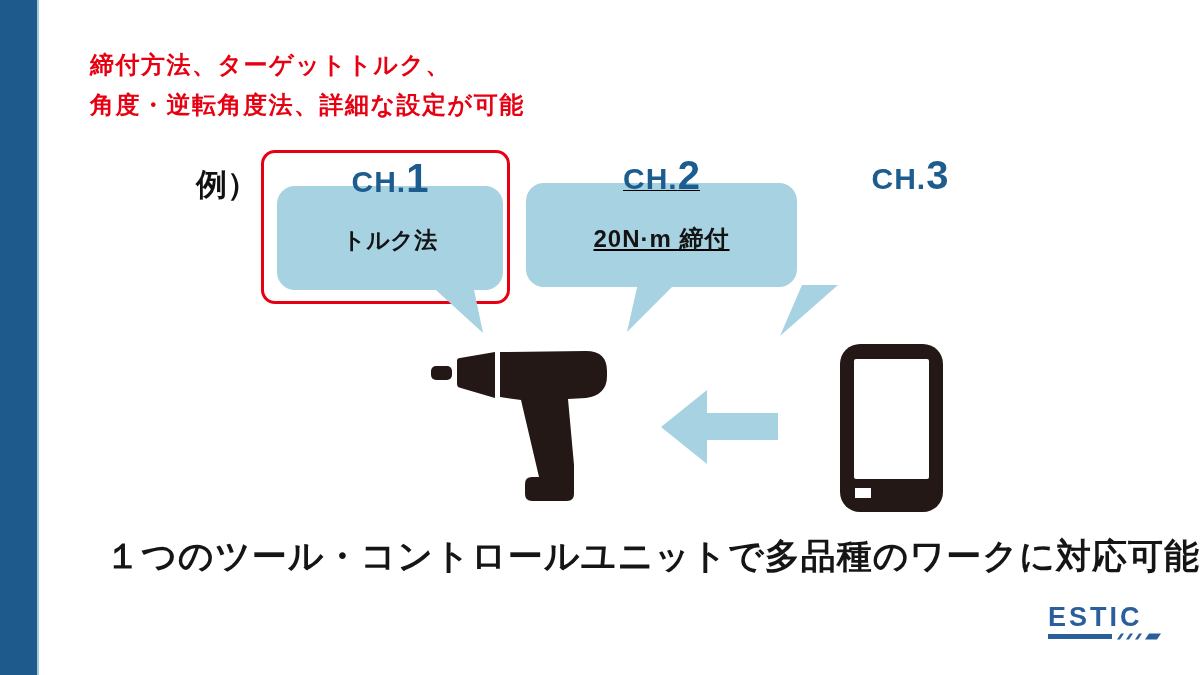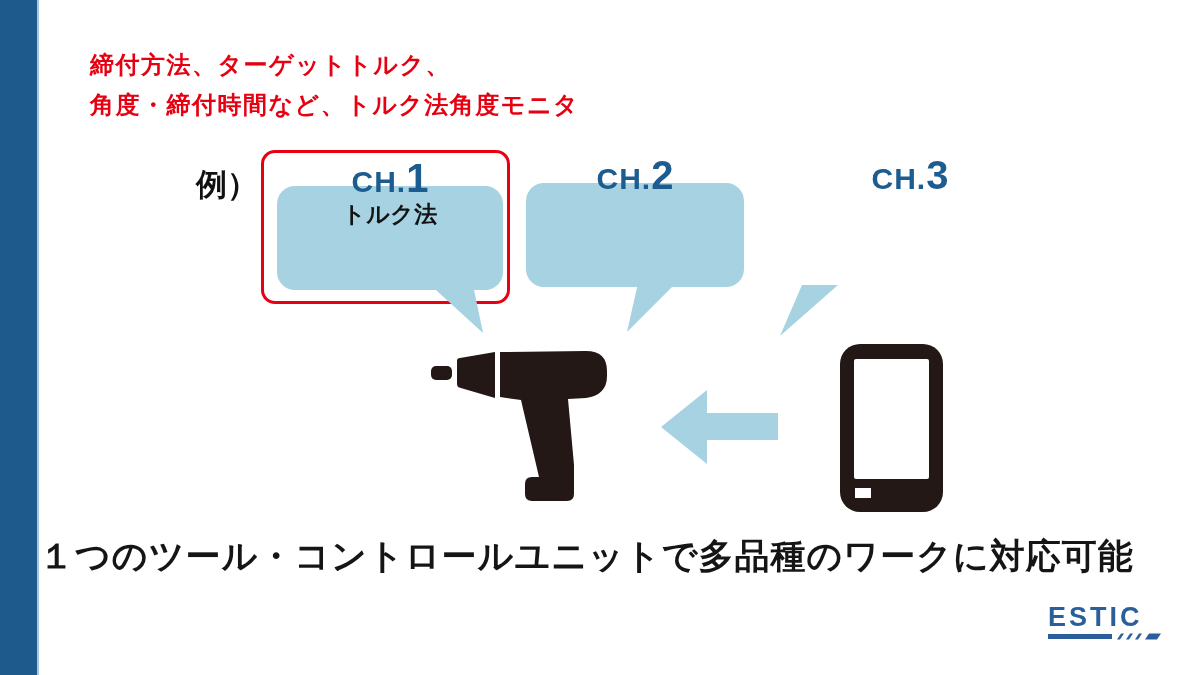--- a/index.html
+++ b/index.html
@@ -11,55 +11,55 @@
   .side-bar{position:absolute;left:0;top:0;width:37px;height:675px;background:#1f5a8c;border-right:2px solid #a9c7dc;}
   
   .top-note{position:absolute;left:90px;top:45px;font-size:24px;line-height:40px;font-weight:bold;color:#e60012;letter-spacing:1.5px;white-space:nowrap;}
   
   .example-label{position:absolute;left:196px;top:164px;font-size:31px;font-weight:bold;color:#111;}
   
   .highlight-frame{position:absolute;left:261px;top:150px;width:249px;height:154px;border:3px solid #e60012;border-radius:14px;box-sizing:border-box;}
   
   .ch{position:absolute;}
   #ch1{left:277px;top:155px;width:226px;}
-  #ch2{left:526px;top:152px;width:218px;}
+  #ch2{left:526px;top:152px;width:271px;text-decoration:underline;}
   #ch3{left:777px;top:152px;width:266px;}
   .ch-heading{position:relative;z-index:2;text-align:center;color:#1d5c8e;font-weight:bold;line-height:46px;height:46px;margin-bottom:-15px;white-space:nowrap;}
   .ch-prefix{font-size:30px;letter-spacing:1px;}
   .ch-number{font-size:40px;}
-  .ch-bubble{position:relative;z-index:1;background:#a6d2e1;border-radius:18px;height:104px;box-sizing:border-box;padding-top:12px;text-align:center;color:#131313;font-weight:bold;white-space:nowrap;}
+  .ch-bubble{position:relative;z-index:1;background:#a6d2e1;border-radius:18px;height:104px;box-sizing:border-box;padding-top:38px;text-align:center;color:#131313;font-weight:bold;white-space:nowrap;}
   .ch-method{font-size:23px;line-height:32px;letter-spacing:0.5px;}
   .ch-setting{font-size:24px;line-height:36px;letter-spacing:1px;}
   .ch-tail{position:absolute;z-index:0;}
   #ch1 .ch-tail{left:145px;top:124px;}
   #ch2 .ch-tail{left:98px;top:128px;}
   #ch3 .ch-tail{left:0px;top:130px;}
   
   .tool-svg{position:absolute;left:420px;top:340px;}
   .arrow-svg{position:absolute;left:660px;top:388px;}
   .phone{position:absolute;left:840px;top:344px;width:103px;height:168px;background:#231815;border-radius:20px;}
   .phone-screen{position:absolute;left:14px;top:15px;width:75px;height:120px;background:#ffffff;border-radius:2px;}
   .phone-button{position:absolute;left:15px;top:144px;width:16px;height:10px;background:#ffffff;}
   
-  .footer-caption{position:absolute;left:39px;right:0;top:533px;text-align:left;font-size:35px;font-weight:bold;color:#151515;letter-spacing:1px;white-space:nowrap;}
+  .footer-caption{position:absolute;left:39px;right:0;top:533px;text-align:right;font-size:35px;font-weight:bold;color:#151515;letter-spacing:1px;white-space:nowrap;}
   
   .logo{position:absolute;left:1048px;top:604px;width:120px;}
   .logo-text{font-size:27px;font-weight:bold;color:#2b5f9c;letter-spacing:3px;line-height:27px;}
   .logo-underline{display:block;margin-top:2px;}
 </style>
 </head>
 <body>
 
 <div id="slide">
 
   <div class="side-bar"></div>
 
   <div class="top-note">
     <div>締付方法、ターゲットトルク、</div>
-    <div>角度・締付時間など、トルク法角度モニタ</div>
+    <div>角度・逆転角度法、詳細な設定が可能</div>
   </div>
 
   <div class="example-label">例）</div>
 
   <div class="highlight-frame"></div>
 
   <div class="ch" id="ch1">
     <div class="ch-heading">
       <span class="ch-prefix">CH.</span><span class="ch-number">1</span>
     </div>
@@ -72,20 +72,21 @@
   </div>
 
   <div class="ch" id="ch2">
     <div class="ch-heading">
       <span class="ch-prefix">CH.</span><span class="ch-number">2</span>
     </div>
     <svg class="ch-tail" width="56" height="55" viewBox="0 0 56 55">
         <polygon points="14,3 52,3 3,52" fill="#a6d2e1"></polygon>
       </svg>
     <div class="ch-bubble">
+      <div class="ch-setting">20N·m 締付</div>
     </div>
   </div>
 
   <div class="ch" id="ch3">
     <div class="ch-heading">
       <span class="ch-prefix">CH.</span><span class="ch-number">3</span>
     </div>
     <svg class="ch-tail" width="66" height="56" viewBox="0 0 66 56">
         <polygon points="25,3 61,3 3,54" fill="#a6d2e1"></polygon>
       </svg>

